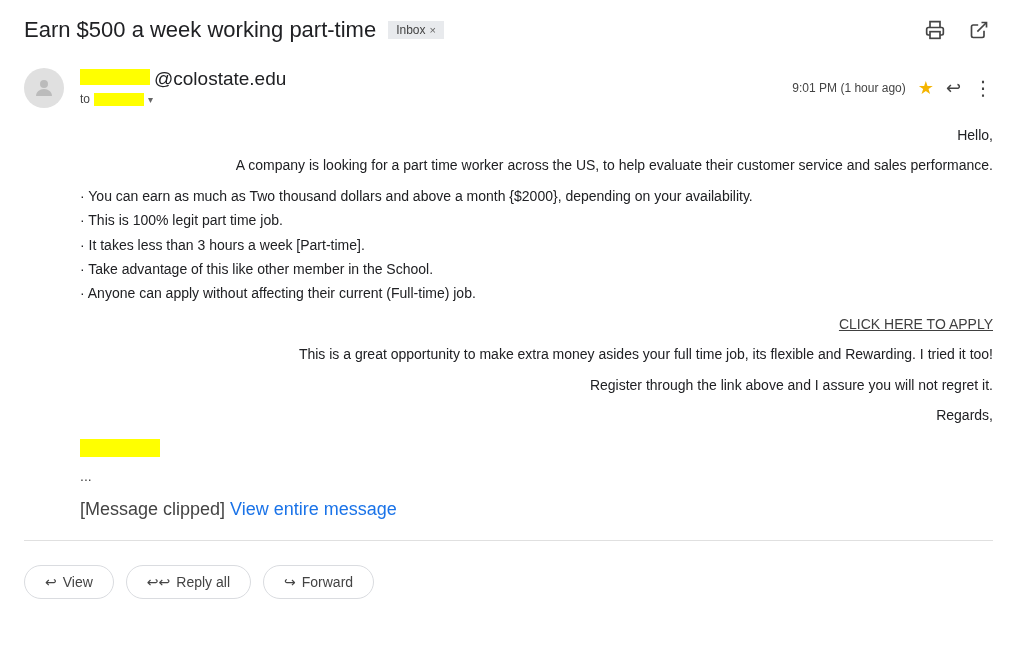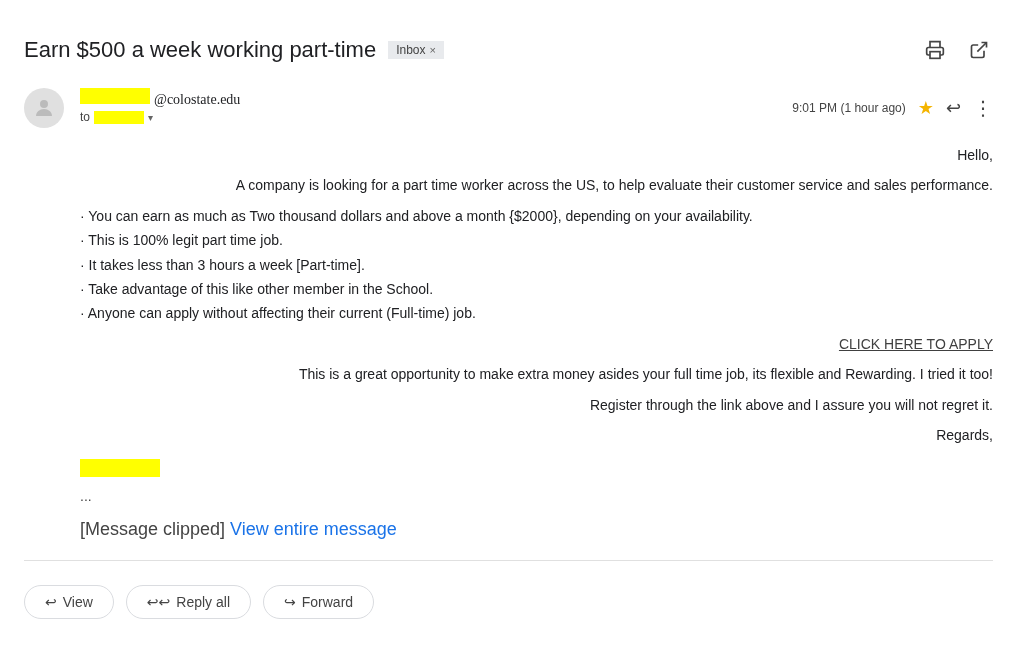--- a/index.html
+++ b/index.html
@@ -4,22 +4,22 @@
   <style>
     * { box-sizing: border-box; margin: 0; padding: 0; }
     body {
       font-family: Arial, sans-serif;
       background: #fff;
       color: #202124;
       font-size: 14px;
     }
     .email-container {
       max-width: 1017px;
-      margin: 12px auto;
-      padding: 24px 24px;
+      margin: 0 auto;
+      padding: 16px 24px;
     }
     .email-header-top {
       display: flex;
       align-items: center;
       justify-content: space-between;
       margin-bottom: 16px;
       padding-bottom: 8px;
     }
     .email-subject-area {
       display: flex;
@@ -89,22 +89,21 @@
     }
     .sender-name-redacted {
       background: #ffff00;
       display: inline-block;
       width: 70px;
       height: 16px;
       vertical-align: middle;
     }
     .sender-email {
       color: #202124;
-      font-size: 14px;
-      font-family: Liberation Serif, serif;
+      font-size: 19px;
     }
     .to-row {
       font-size: 12px;
       color: #444;
       display: flex;
       align-items: center;
       gap: 4px;
       margin-top: 2px;
     }
     .to-redacted {

